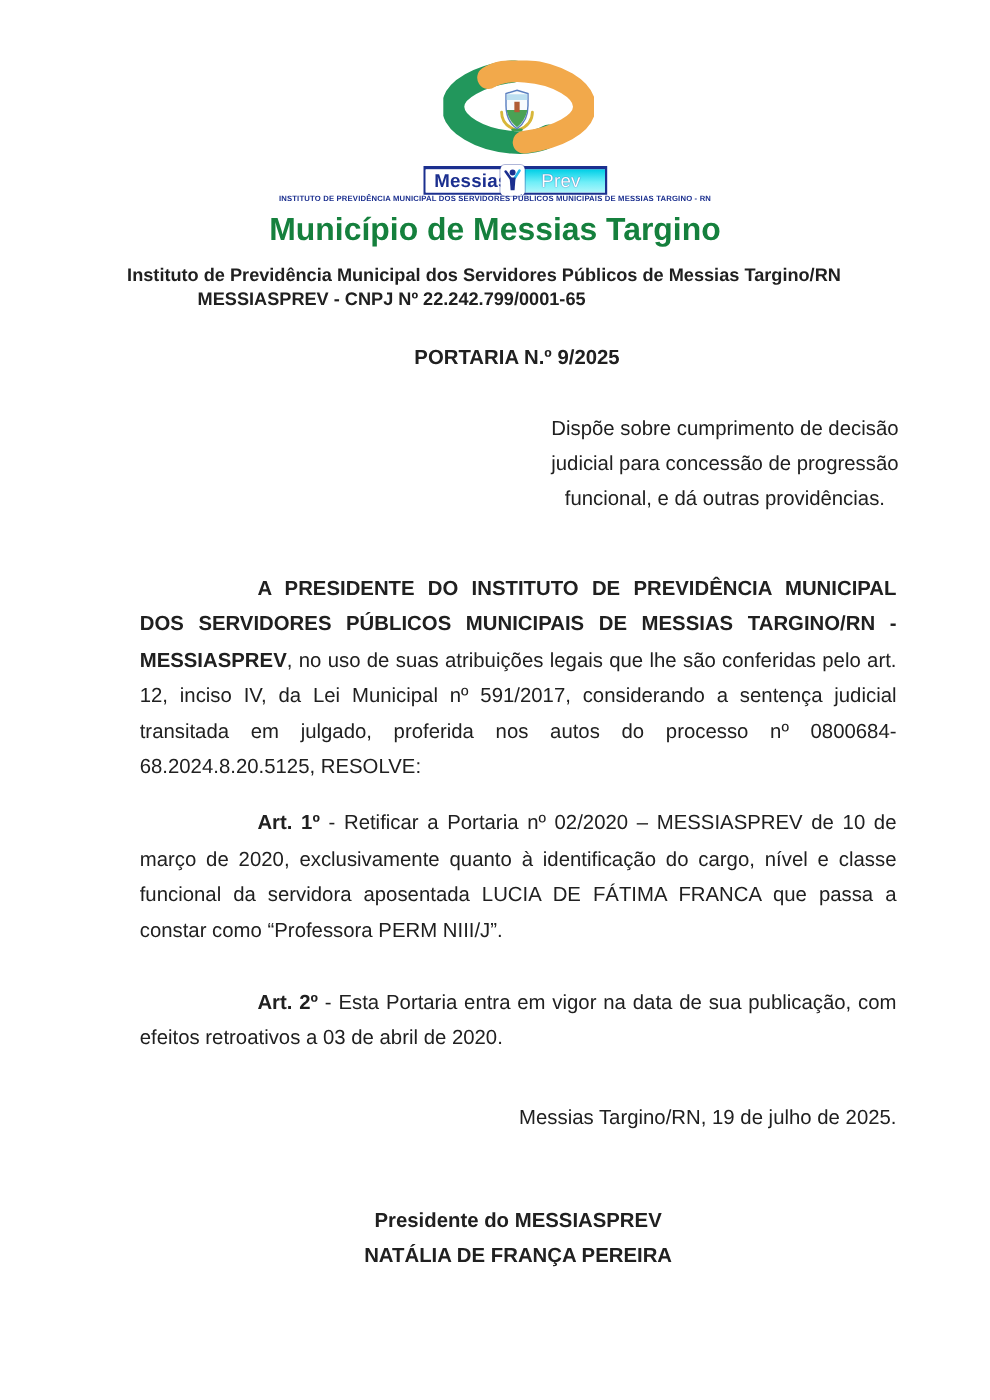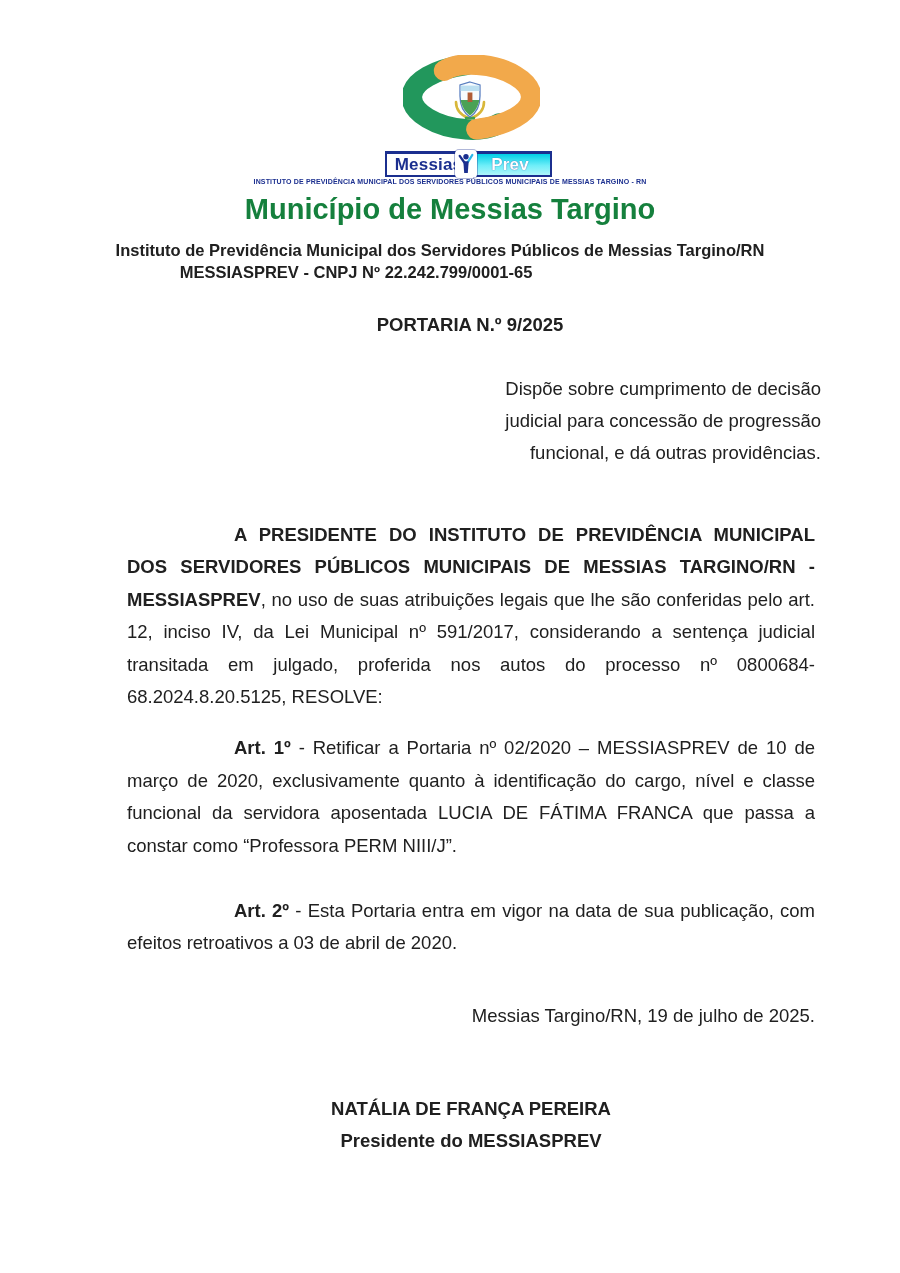--- a/index.html
+++ b/index.html
@@ -32,21 +32,21 @@
     background:#ffffff;
   }
   .banner-left span{
     color:var(--navy);font-weight:bold;font-size:17px;letter-spacing:.2px;line-height:1;
   }
   .banner-right{
     flex:1;display:flex;align-items:center;justify-content:center;
     background:linear-gradient(180deg,#00cfe6 0%,#6feef8 55%,#aef6fb 100%);
   }
   .banner-right span{
-    color:#ffffff;font-weight:bold;font-size:17px;letter-spacing:.2px;line-height:1;
+    color:#ffffff;font-weight:normal;font-size:17px;letter-spacing:.2px;line-height:1;
     text-shadow:0 0 1px var(--navy);
   }
   .person-chip{
     position:absolute;left:455px;top:150px;width:22px;height:28px;
     background:#ffffff;border-radius:4px;
     display:flex;align-items:center;justify-content:center;
     box-shadow:0 0 0 1px rgba(27,47,143,.35);
   }
   .tagline{
     position:absolute;left:0;top:178px;width:900px;
@@ -67,21 +67,21 @@
     position:absolute;left:0;top:263px;width:712px;text-align:center;
     font-size:16.5px;font-weight:bold;
   }
   
   .doc-title{
     position:absolute;left:40px;top:314px;width:860px;
     text-align:center;font-size:18.5px;font-weight:bold;
   }
   .epigraph{
     position:absolute;left:497px;top:373px;width:324px;
-    font-size:18.5px;line-height:32px;text-align:right;
+    font-size:18.5px;line-height:32px;text-align:center;
   }
   .para{
     position:absolute;left:127px;width:688px;
     font-size:18.5px;line-height:32.5px;
     text-align:justify;text-indent:107px;
   }
   .preamble{top:500px;}
   .art1{top:720px;margin-top:12px;}
   .art2{top:876px;}
   .dateline{
@@ -143,17 +143,17 @@
 
   <p class="para preamble"><b>A PRESIDENTE DO INSTITUTO DE PREVIDÊNCIA MUNICIPAL DOS SERVIDORES PÚBLICOS MUNICIPAIS DE MESSIAS TARGINO/RN - MESSIASPREV</b><span>, no uso de suas atribuições legais que lhe são conferidas pelo art. 12, inciso IV, da Lei Municipal nº 591/2017, considerando a sentença judicial transitada em julgado, proferida nos autos do processo nº 0800684-68.2024.8.20.5125, RESOLVE:</span></p>
 
   <p class="para art1"><b>Art. 1º</b><span> - Retificar a Portaria nº 02/2020 – MESSIASPREV de 10 de março de 2020, exclusivamente quanto à identificação do cargo, nível e classe funcional da servidora aposentada LUCIA DE FÁTIMA FRANCA que passa a constar como “Professora PERM NIII/J”.</span></p>
 
   <p class="para art2"><b>Art. 2º</b><span> - Esta Portaria entra em vigor na data de sua publicação, com efeitos retroativos a 03 de abril de 2020.</span></p>
 
   <div class="dateline">Messias Targino/RN, 19 de julho de 2025.</div>
 
   <div class="signature">
+    <div>Presidente do MESSIASPREV</div>
     <div>NATÁLIA DE FRANÇA PEREIRA</div>
-    <div>Presidente do MESSIASPREV</div>
   </div>
 
 </div>
 
 </body></html>

